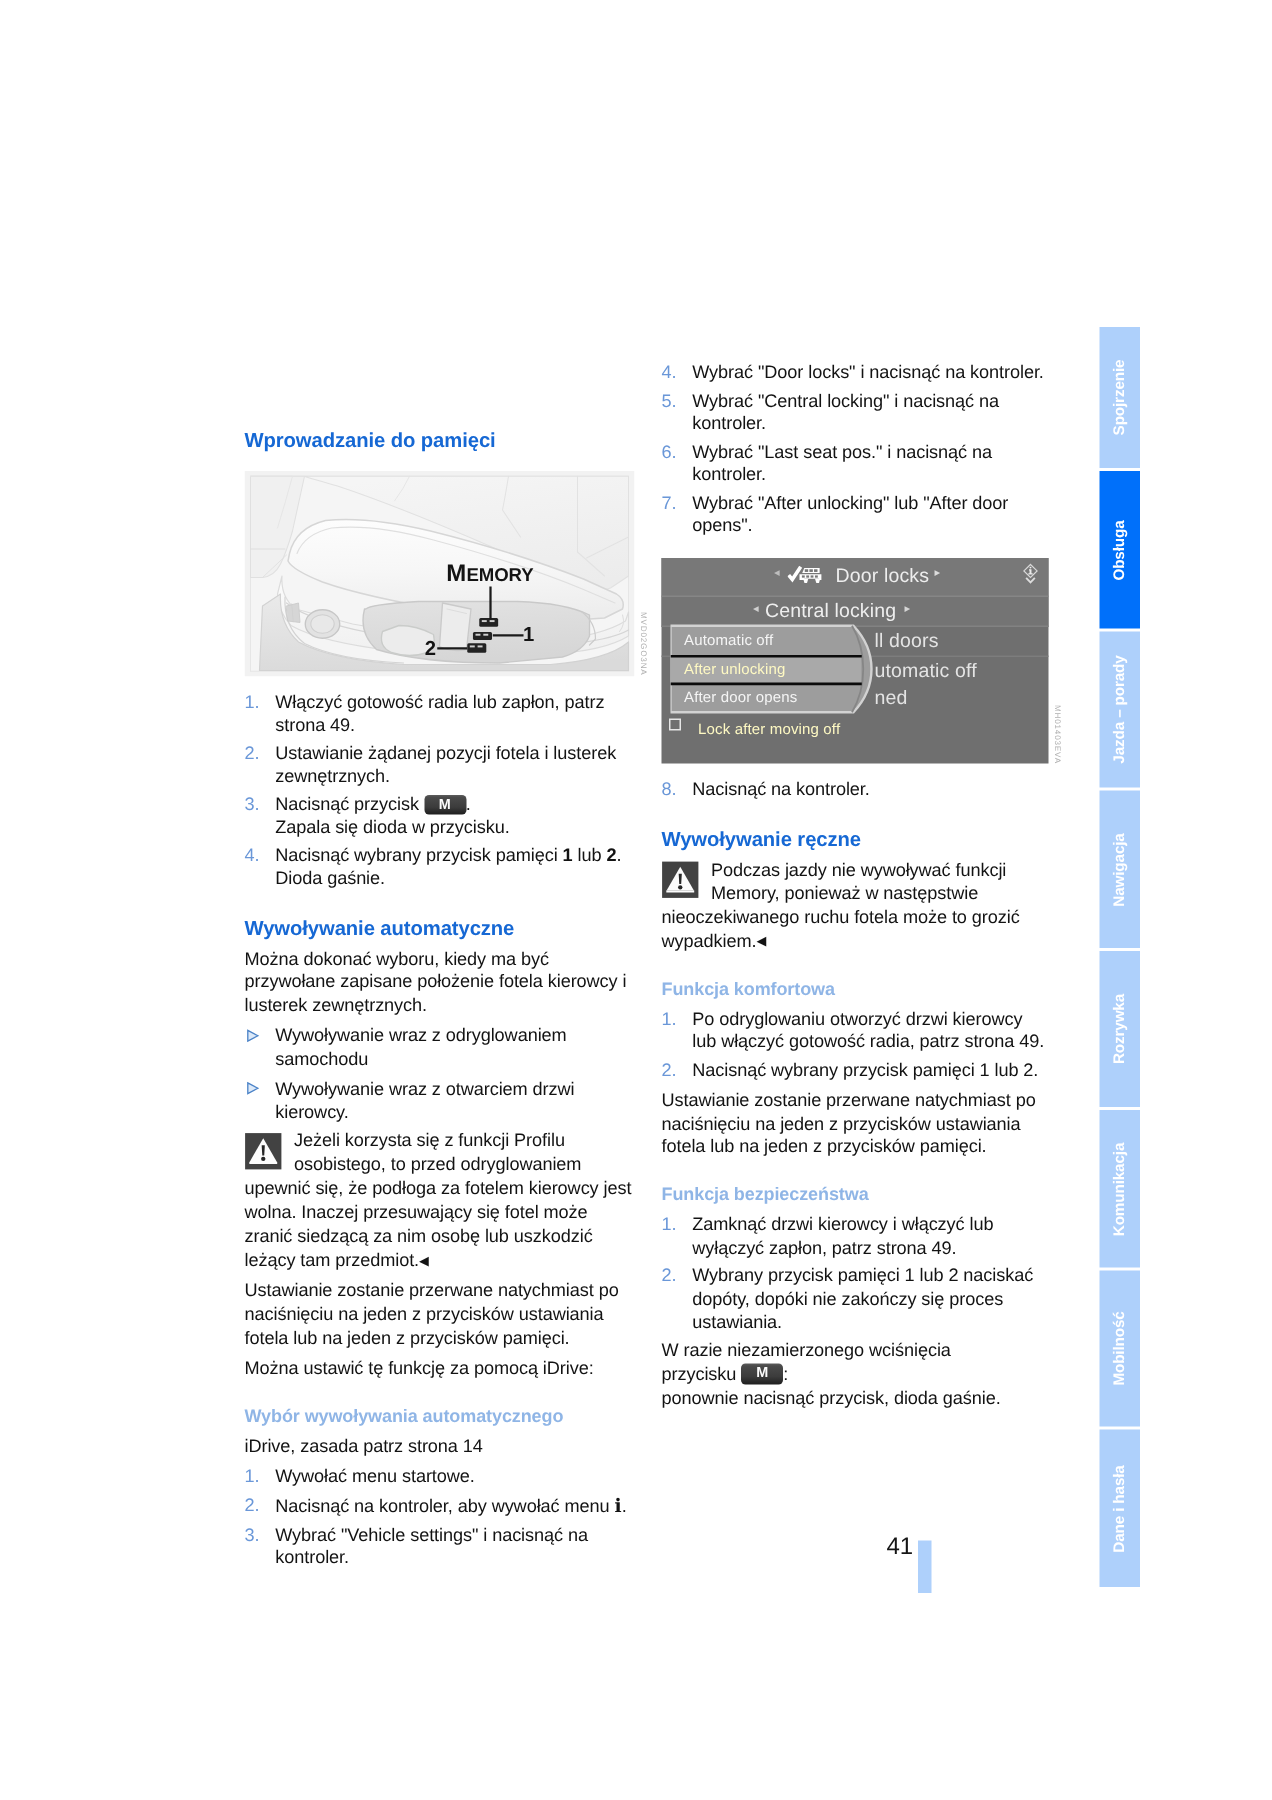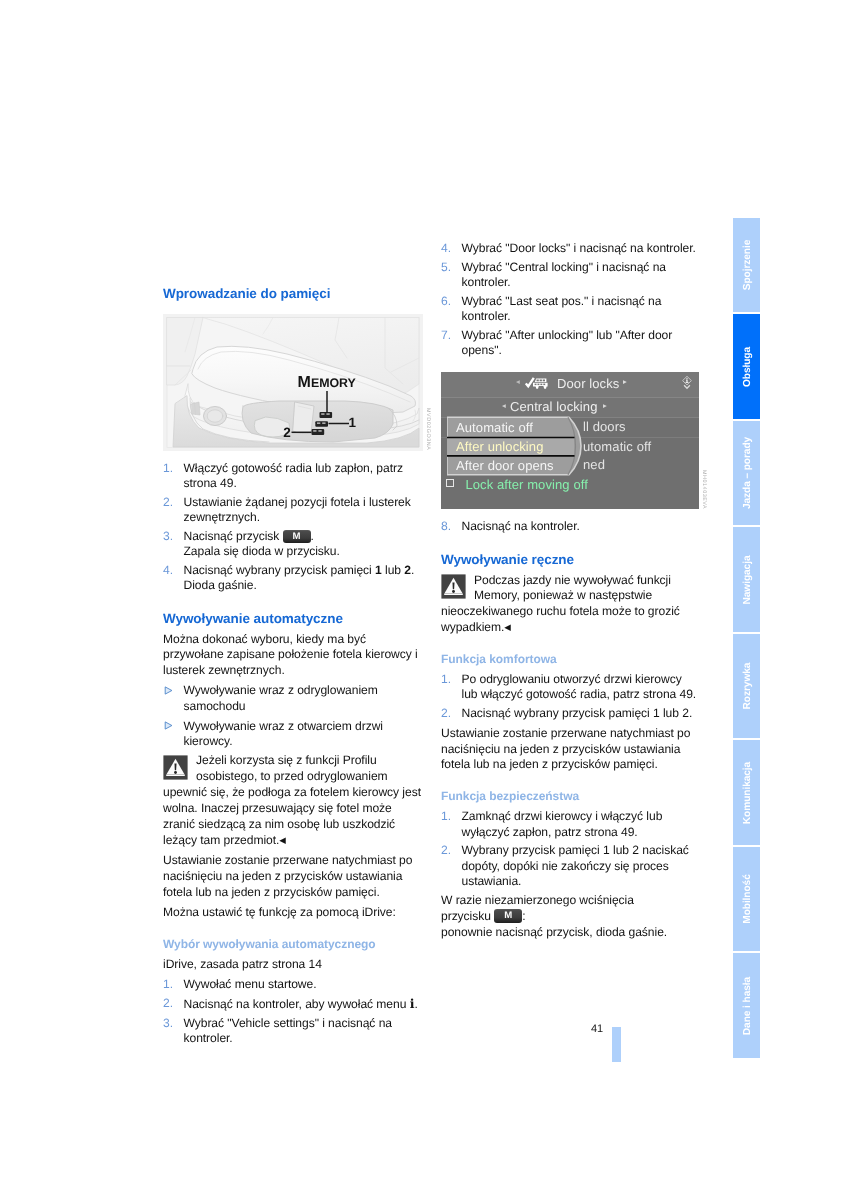--- a/index.html
+++ b/index.html
@@ -68,41 +68,41 @@
   .id-caricon{position:absolute;left:84px;top:4.5px;}
   .id-info{position:absolute;right:6px;top:3px;}
   .id-body{position:absolute;left:0;top:46px;width:258px;height:91px;}
   .id-bg{position:absolute;left:0;top:0;width:258px;}
   .id-bgrow{height:18.5px;line-height:18.5px;padding-left:142px;color:#e4e4e4;font-size:13px;
             border-bottom:1px solid #7d7d7d;letter-spacing:0.1px;}
   .id-bgrow:last-child{border-bottom:none;}
   .id-bgrow:nth-child(2){border-bottom:none;}
   .id-popup{position:absolute;left:6px;top:-2px;width:138px;height:60px;}
   .id-popup-bg{position:absolute;left:0;top:0;}
-  .id-opt{position:absolute;left:9px;height:18.4px;line-height:18.4px;color:#f5f5f5;font-size:13px;
+  .id-opt{position:absolute;left:9px;height:18.4px;line-height:18.4px;color:#f5f5f5;font-size:10px;
           letter-spacing:0.1px;}
   .id-opt0{top:2.2px;}
   .id-opt1{top:21.2px;color:#fef9c3;}
   .id-opt2{top:40.2px;}
   .id-check{position:absolute;left:5px;top:58px;height:18px;}
   .id-cbox{display:inline-block;width:6px;height:6px;border:1.8px solid #e6e6e6;vertical-align:2px;
            margin-right:7px;background:#6f6f6f;}
-  .id-clabel{color:#86efac;font-size:13px;letter-spacing:0.1px;}
+  .id-clabel{color:#fef9c3;font-size:10px;letter-spacing:0.1px;}
   .idcap{right:-8px;bottom:0;top:auto;}
 
   
   .sidebar{position:absolute;left:733px;top:218px;width:27px;}
   .tab{position:relative;width:27px;background:#aed0fb;margin-bottom:2px;}
   .tab.active{background:#0070fa;}
   .tab .lbl{position:absolute;left:50%;top:50%;transform:translate(-50%,-50%) rotate(-90deg);
             white-space:nowrap;color:#fff;font-size:10.2px;font-weight:bold;
             letter-spacing:-0.1px;}
   .tab.active .lbl{color:#fff;}
 
-  .pageno{position:absolute;left:591px;top:1023px;font-size:11px;color:#151515;font-weight:normal;letter-spacing:-0.1px;}
+  .pageno{position:absolute;left:591px;top:1023px;font-size:16px;color:#151515;font-weight:normal;letter-spacing:-0.1px;}
   .pagebar{position:absolute;left:612px;top:1027px;width:9px;height:35px;background:#aed0fb;}
 </style>
 </head>
 <body>
 
 <div class="page">
 
   <div class="col colL">
     <h2 class="head blk before-fig">Wprowadzanie do pamięci</h2>
 

